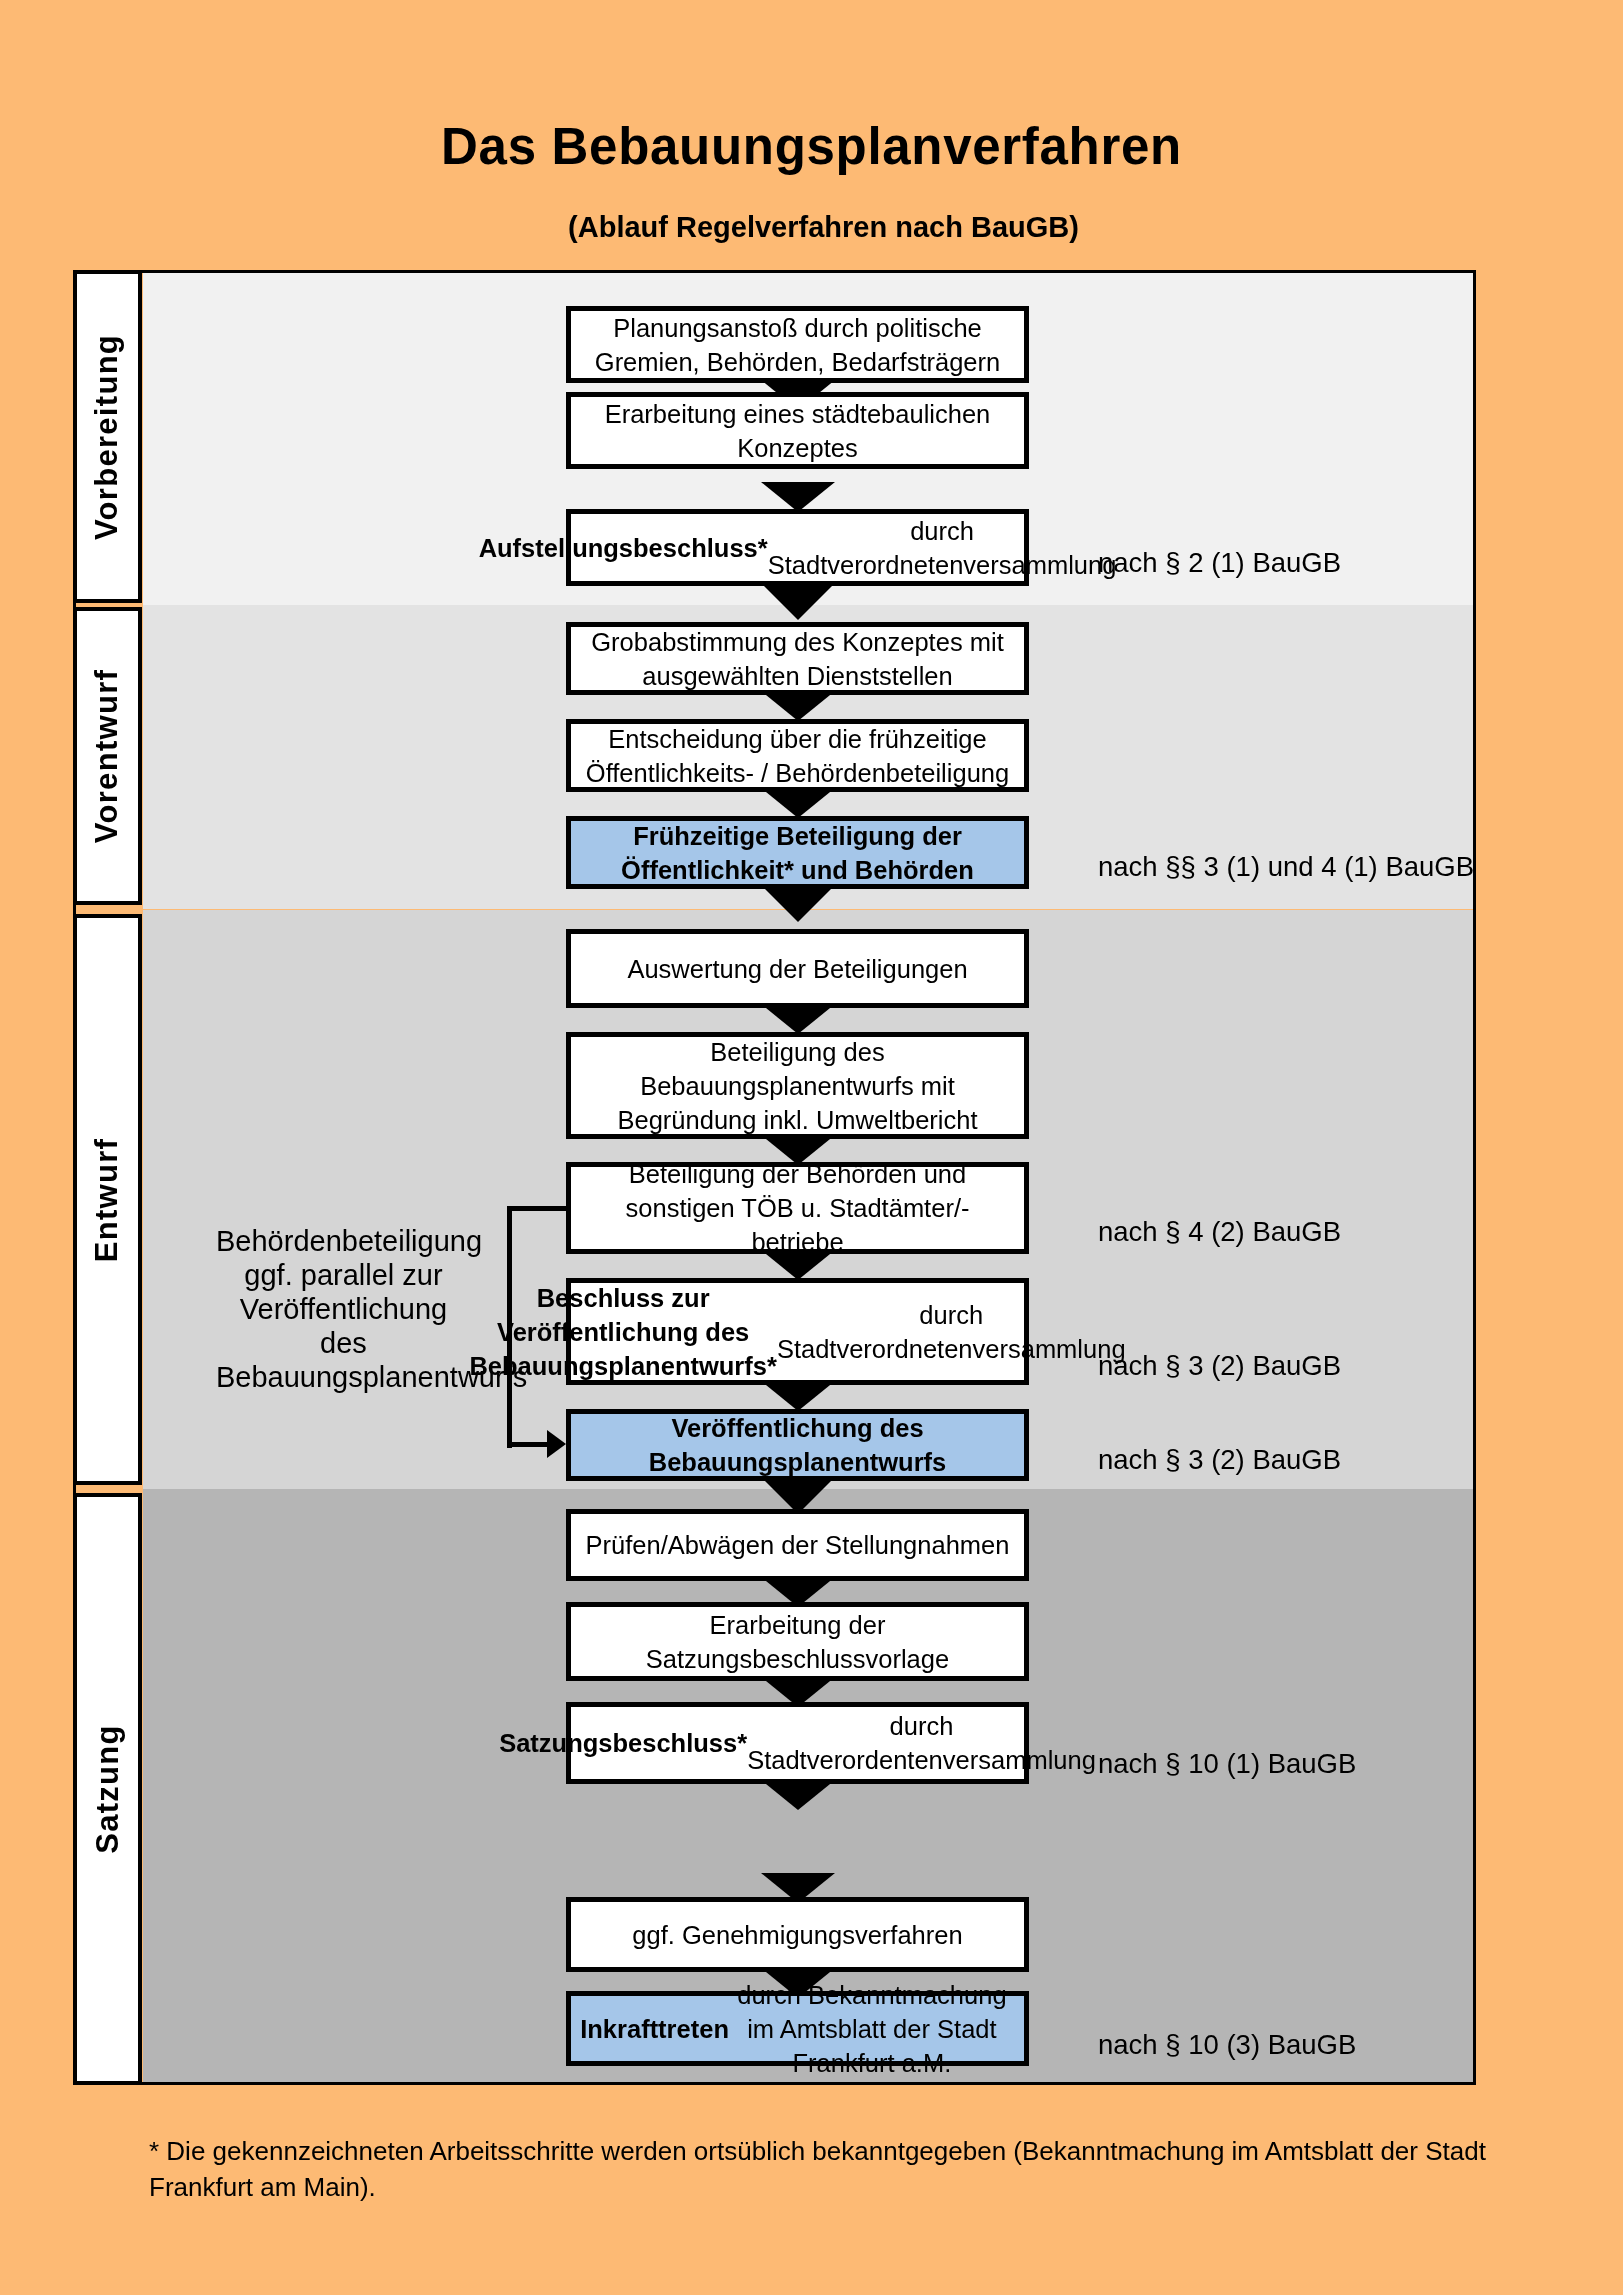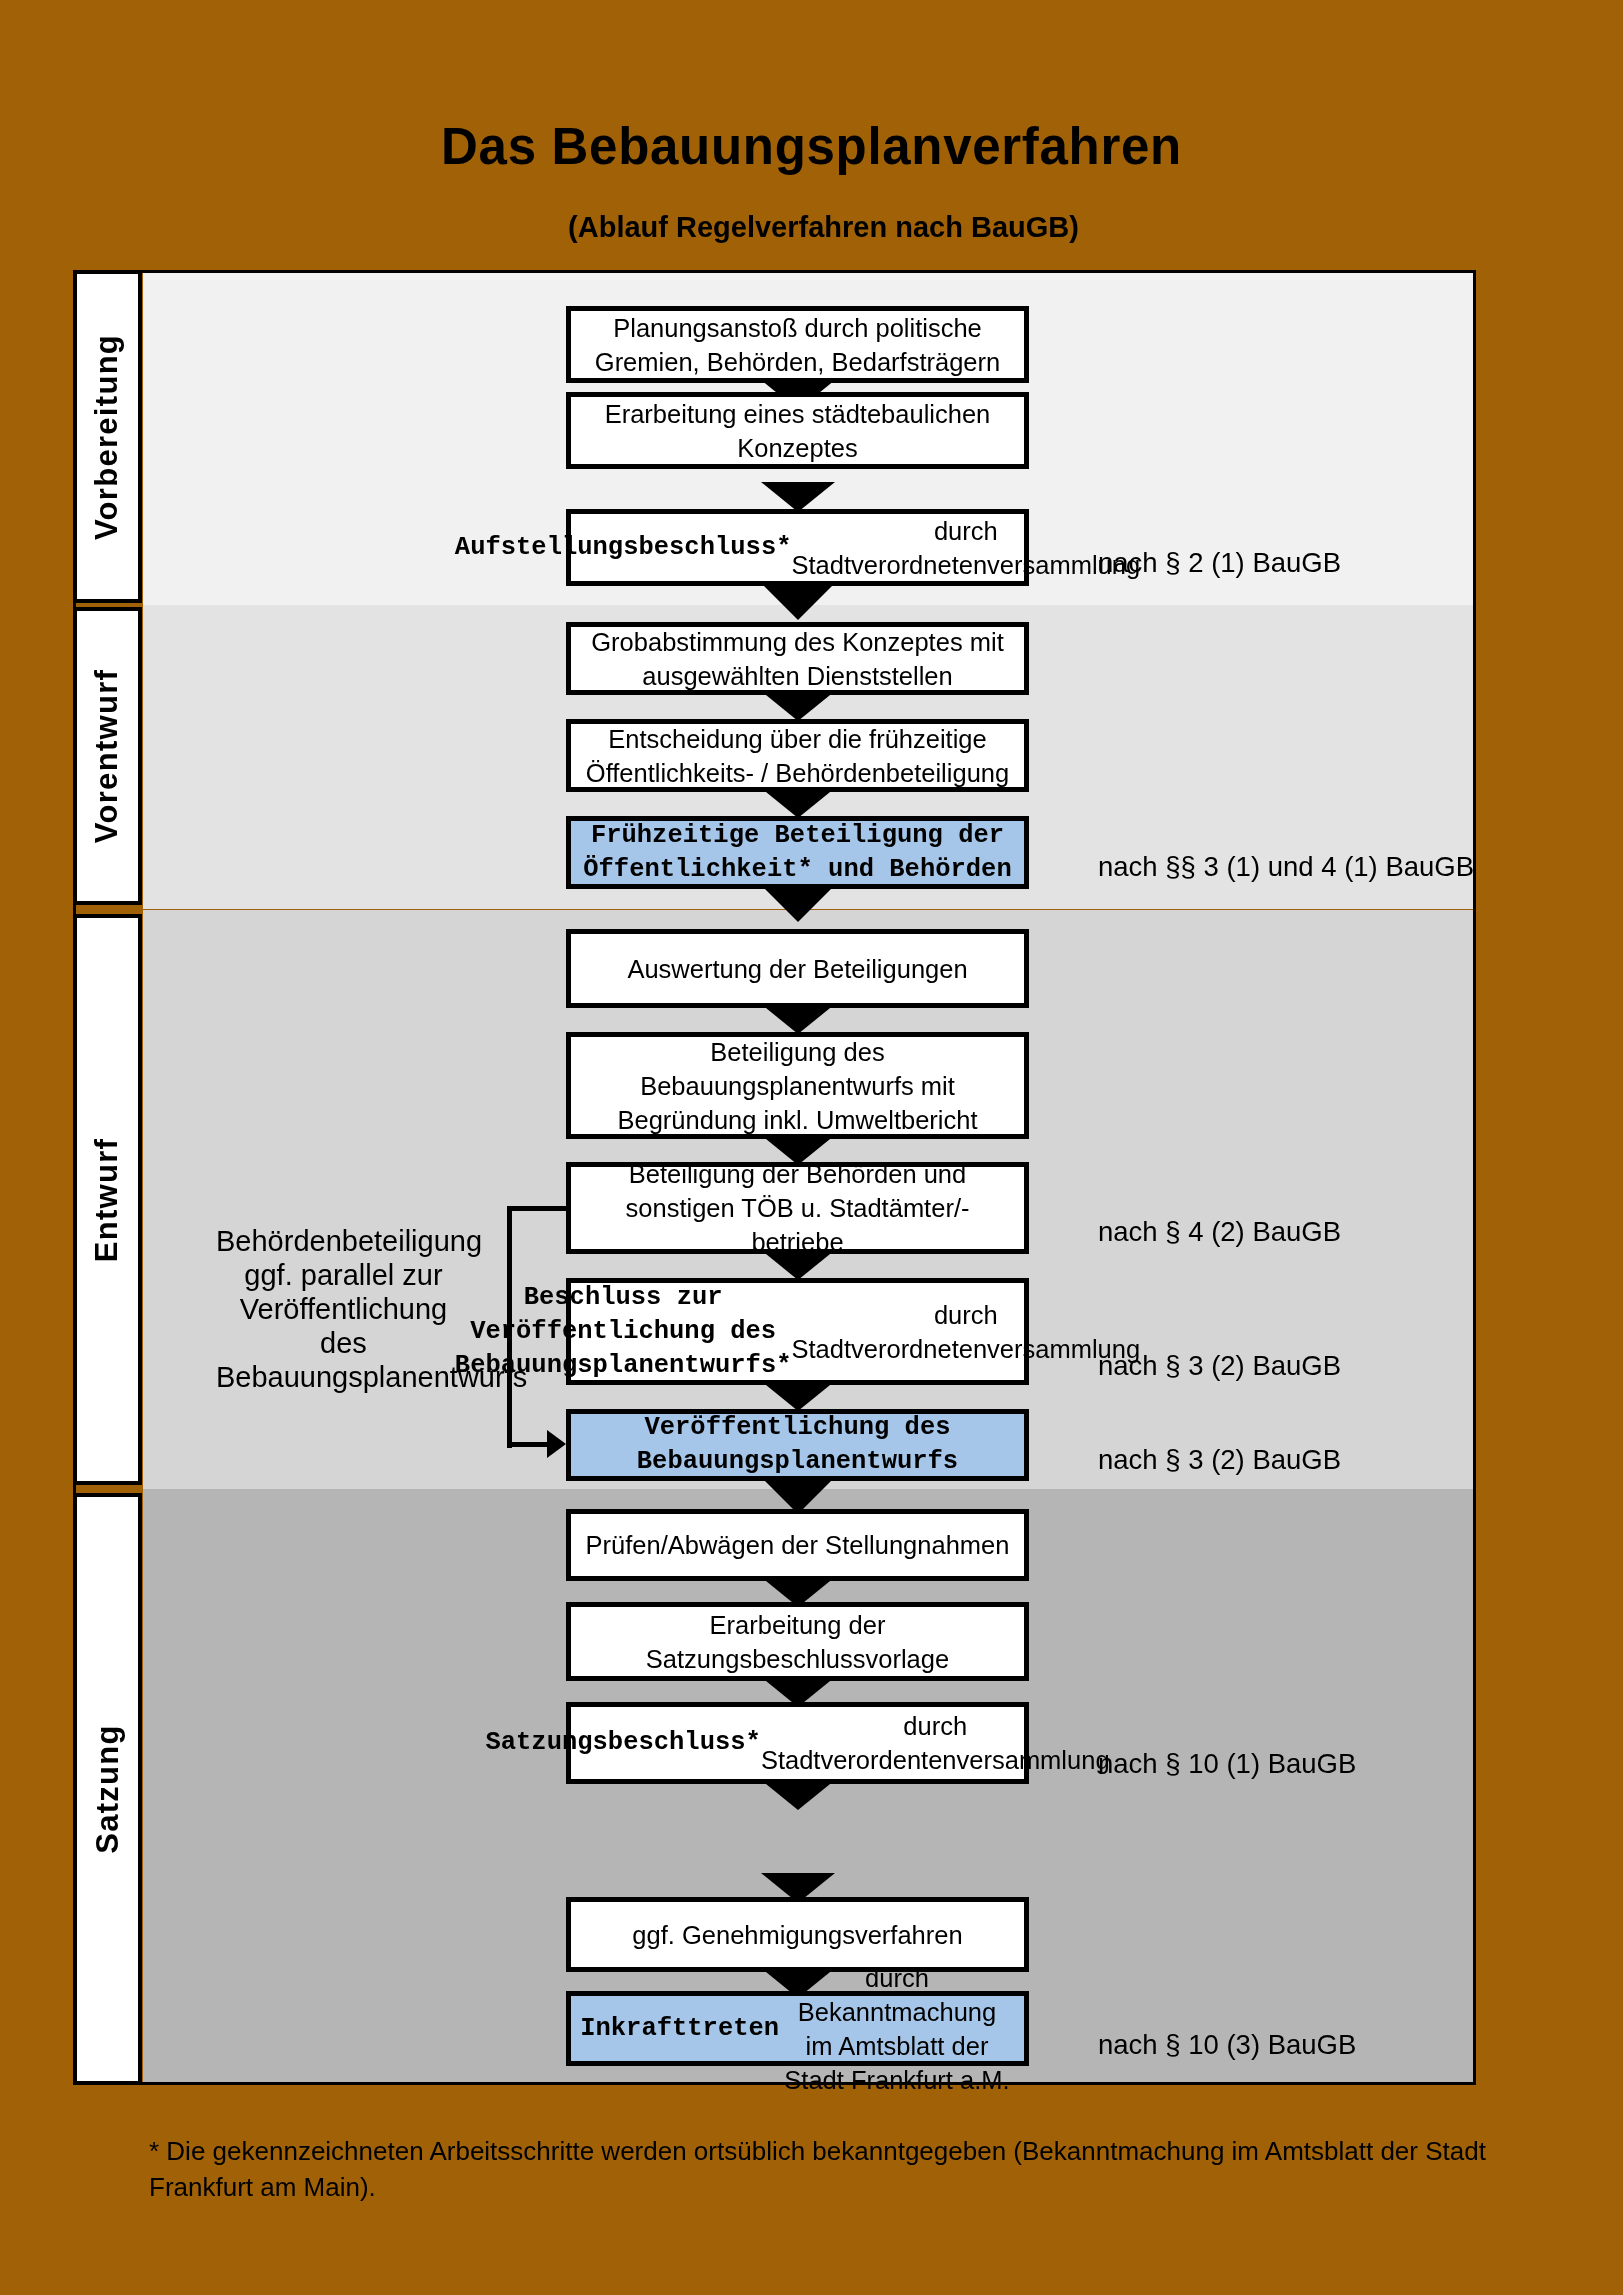--- a/index.html
+++ b/index.html
@@ -1,17 +1,17 @@
 <!DOCTYPE html>
 <html lang="de" style="font-size:10.5px"><head>
 <meta charset="utf-8">
 <style>
   html,body{margin:0;padding:0;background:#ffffff;}
   .page{
-    position:relative;width:1623px;height:2295px;background:#a16207;
+    position:relative;width:1623px;height:2295px;background:#fdba74;
     font-family:"Liberation Sans","DejaVu Sans",sans-serif;color:#000;
     overflow:hidden;
   }
   .title{
     position:absolute;left:0;top:117px;width:1623px;text-align:center;
     font-size:51px;font-weight:bold;letter-spacing:0.7px;
   }
   .subtitle{
     position:absolute;left:0;top:211px;width:1623px;text-align:center;
     font-size:29px;font-weight:bold;padding-left:12px;
@@ -63,21 +63,21 @@
   .conn{position:absolute;background:#000;z-index:1;}
   .conn-arrowhead{
     position:absolute;left:547px;top:1430px;width:0;height:0;z-index:1;
     border-top:14.4px solid transparent;border-bottom:14.4px solid transparent;
     border-left:19.6px solid #000;
   }
   .footnote{
     position:absolute;left:149px;top:2133px;width:1361px;z-index:2;
     font-size:26px;line-height:36px;white-space:pre-line;
   }
-  b{font-weight:bold;font-family:Liberation Mono, monospace;}
+  b{font-weight:bold;}
 </style>
 </head>
 <body>
 
 <div class="page">
 
   <div class="title">Das Bebauungsplanverfahren</div>
   <div class="subtitle">(Ablauf Regelverfahren nach BauGB)</div>
 
   <div class="band b1"></div>

